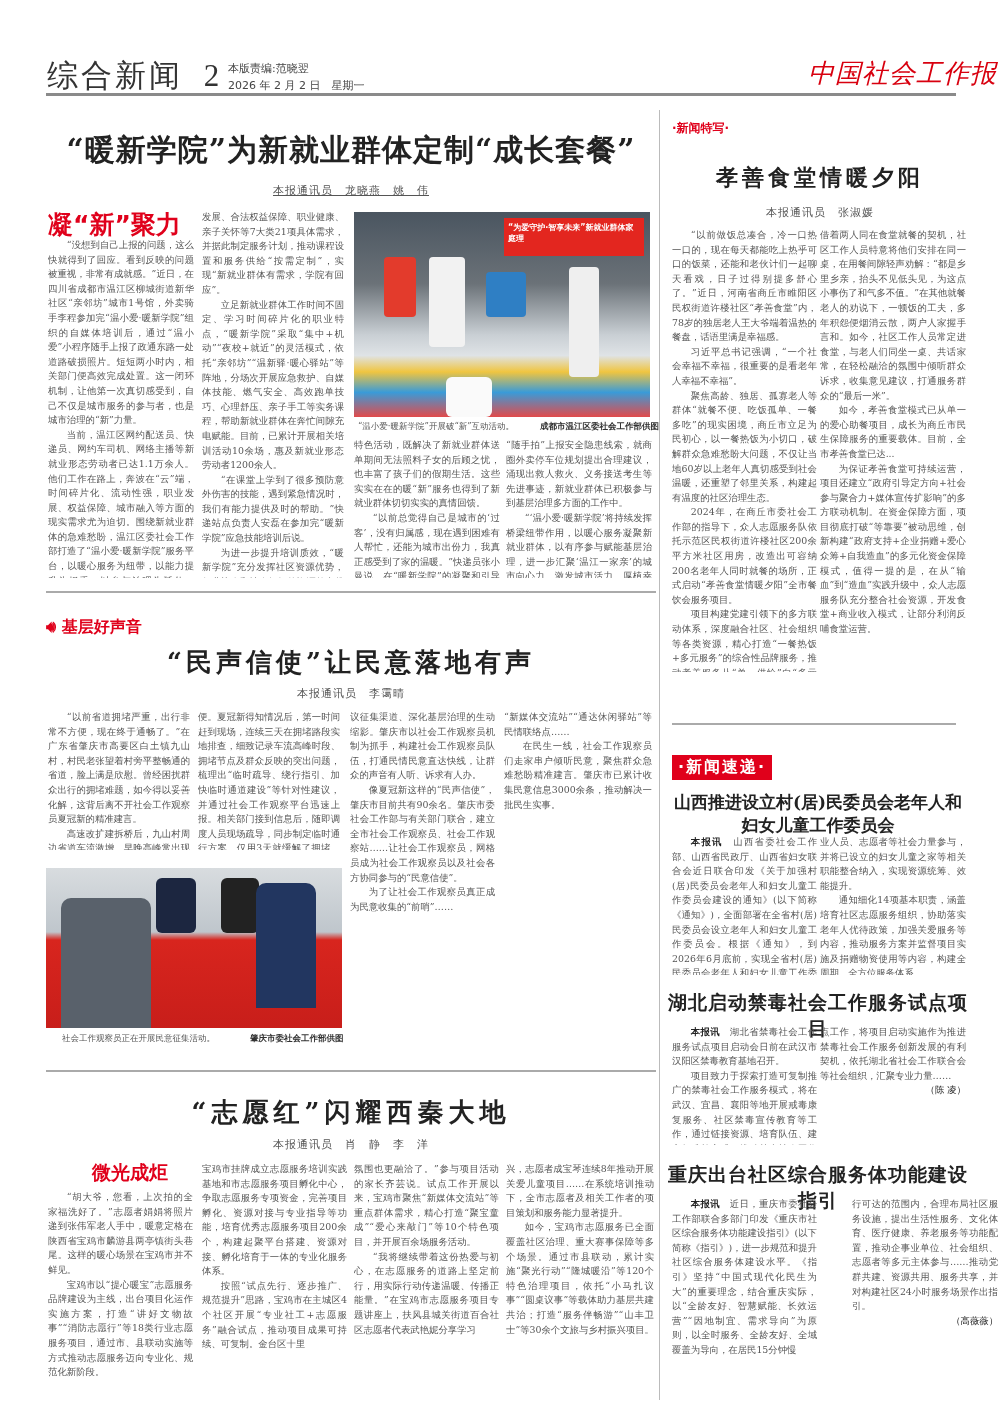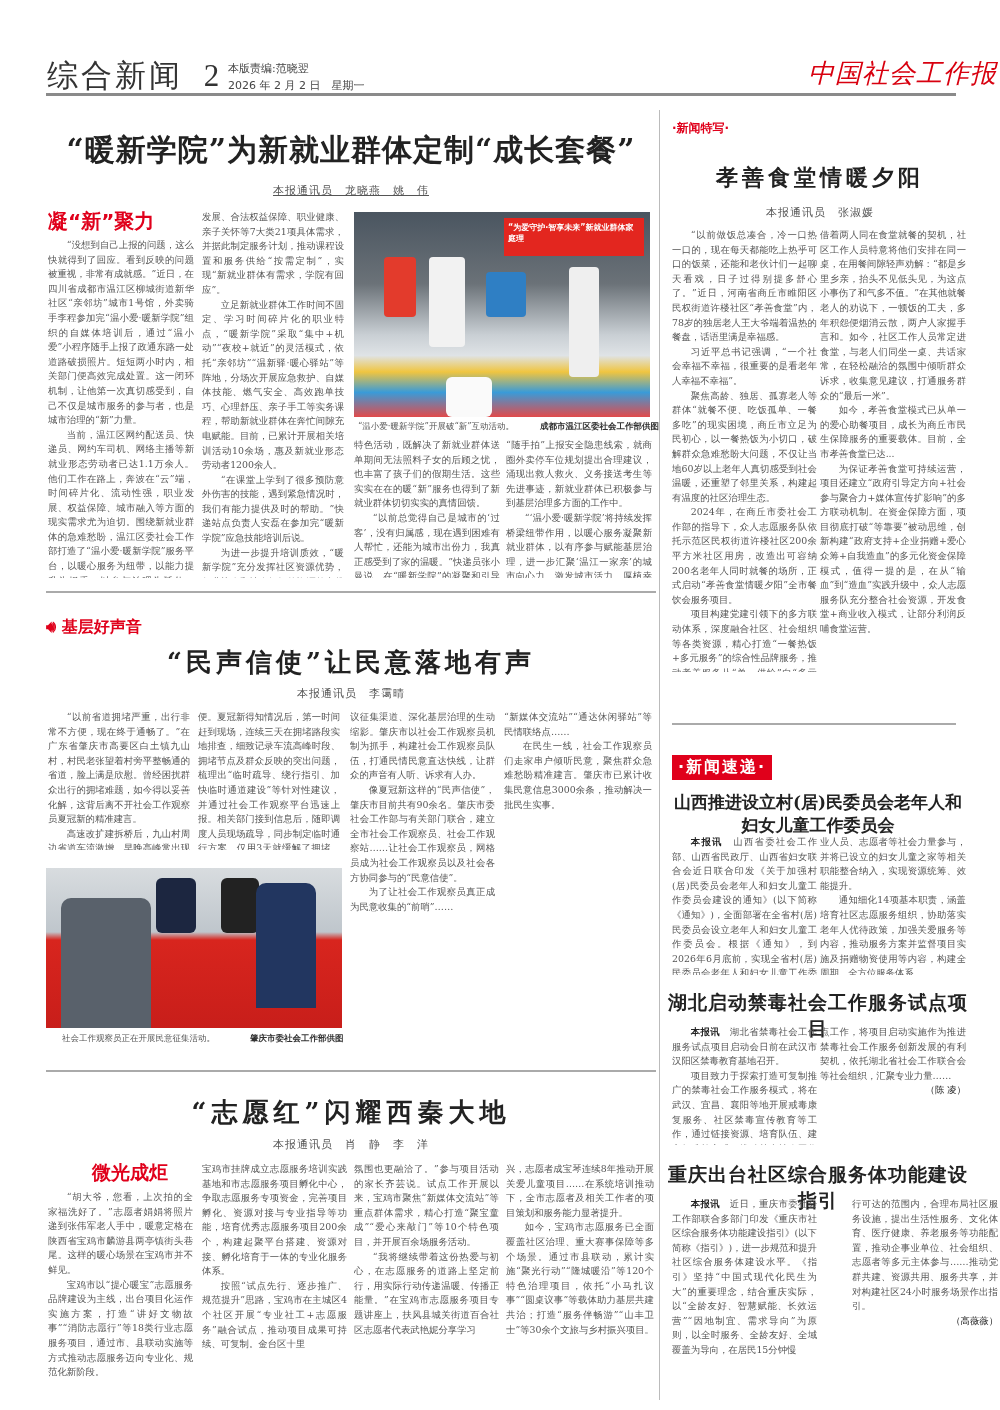--- a/index.html
+++ b/index.html
@@ -33,21 +33,21 @@
   <div>本版责编:范晓翌</div>
   <div><span>2026 年 2 月 2 日</span>　<span>星期一</span></div>
 </div>
 <div class="abs masthead-logo">中国社会工作报</div>
 <div class="abs masthead-rule"></div>
 
 <div class="abs vrule"></div>
 
 <div class="abs headline" style="left:46px;top:130px;width:610px;font-size:30px;letter-spacing:1px;">“暖新学院”为新就业群体定制“成长套餐”</div>
 <div class="abs byline" style="left:46px;top:183px;width:610px;text-decoration:underline;">本报通讯员　龙晓燕　姚　伟</div>
-<div class="abs kicker" style="left:48px;top:208px;font-size:20px;">凝“新”聚力</div>
+<div class="abs kicker" style="left:48px;top:208px;font-size:25px;">凝“新”聚力</div>
 
 <div class="abs col" style="left:48px;top:238px;width:146px;height:340px;">
   <p>“没想到自己上报的问题，这么快就得到了回应。看到反映的问题被重视，非常有成就感。”近日，在四川省成都市温江区柳城街道新华社区“亲邻坊”城市1号馆，外卖骑手李程参加完“温小爱·暖新学院”组织的自媒体培训后，通过“温小爱”小程序随手上报了政通东路一处道路破损照片。短短两小时内，相关部门便高效完成处置。这一闭环机制，让他第一次真切感受到，自己不仅是城市服务的参与者，也是城市治理的“新”力量。</p>
   <p>当前，温江区网约配送员、快递员、网约车司机、网络主播等新就业形态劳动者已达1.1万余人。他们工作在路上，奔波在“云”端，时间碎片化、流动性强，职业发展、权益保障、城市融入等方面的现实需求尤为迫切。围绕新就业群体的急难愁盼，温江区委社会工作部打造了“温小爱·暖新学院”服务平台，以暖心服务为纽带，以能力提升为抓手，以参与治理为延伸，让“暖新学院”成为新就业群体的成长加油站、暖心服务站和参与城市治理的稳定发展。</p>
 
 </div>
 <div class="abs col" style="left:202px;top:210px;width:142px;height:368px;">
   <p style="text-indent:0">发展、合法权益保障、职业健康、亲子关怀等7大类21项具体需求，并据此制定服务计划，推动课程设置和服务供给“按需定制”，实现“新就业群体有需求，学院有回应”。</p>
   <p>立足新就业群体工作时间不固定、学习时间碎片化的职业特点，“暖新学院”采取“集中+机动”“夜校+就近”的灵活模式，依托“亲邻坊”“温新驿·暖心驿站”等阵地，分场次开展应急救护、自媒体技能、燃气安全、高效跑单技巧、心理舒压、亲子手工等实务课程，帮助新就业群体在奔忙间隙充电赋能。目前，已累计开展相关培训活动10余场，惠及新就业形态劳动者1200余人。</p>
   <p>“在课堂上学到了很多预防意外伤害的技能，遇到紧急情况时，我们有能力提供及时的帮助。”快递站点负责人安磊在参加完“暖新学院”应急技能培训后说。</p>

